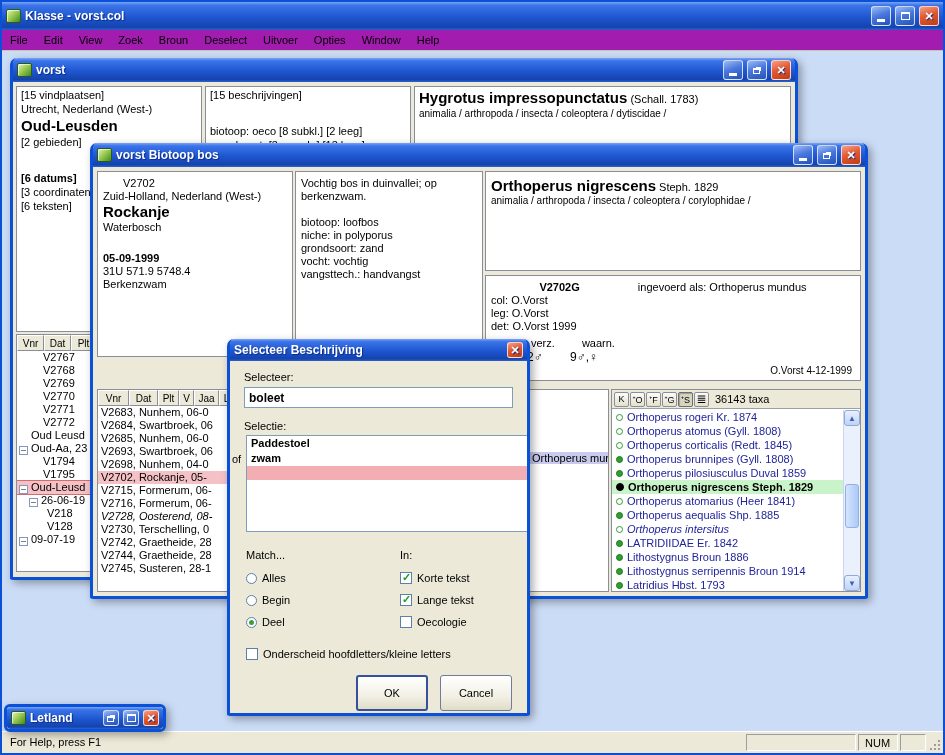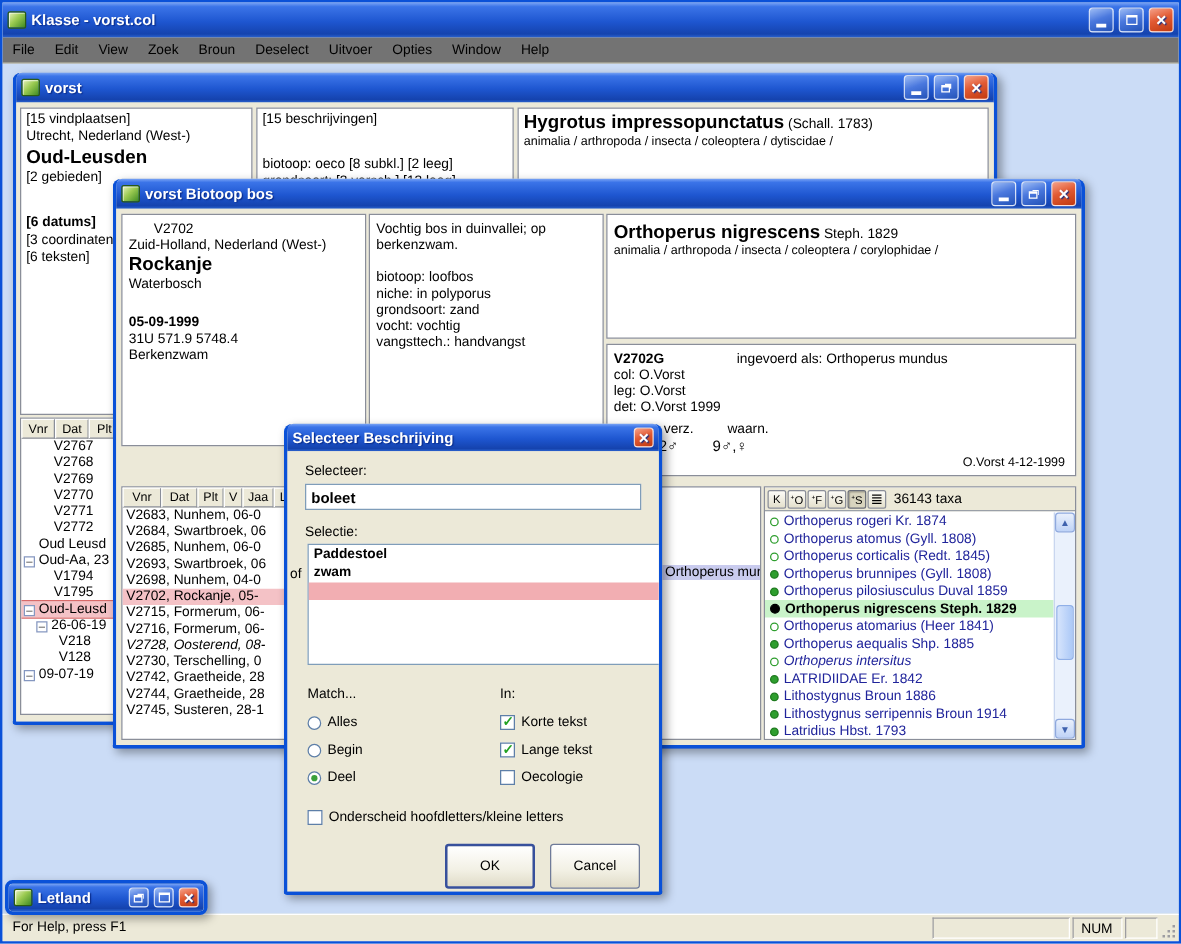--- a/index.html
+++ b/index.html
@@ -31,21 +31,21 @@
 
   .xp-window { position:absolute; border:3px solid #0A51D8; border-top:none;
     border-radius:7px 7px 3px 3px; background:#ECE9D8; box-shadow:3px 3px 8px rgba(0,0,0,.35); }
   .xp-window > .titlebar { height:24px; margin:0 -0px; }
   .winbody { position:relative; width:100%; background:#ECE9D8; overflow:hidden; }
 
   .panel { position:absolute; background:#fff; border:1px solid #8A8E99; overflow:hidden; }
 
   
   #main-titlebar { position:absolute; left:0; top:0; width:100%; height:28px; border-radius:0; }
-  #menubar { position:absolute; left:0; top:28px; width:100%; height:21px; background:#737373;
+  #menubar { position:absolute; left:0; top:28px; width:100%; height:21px; background:#a21caf;
     display:flex; align-items:center; border-bottom:1px solid #C6C3AE; }
   .menu-item { padding:3px 8px; }
   #mdi { position:absolute; left:0; top:49px; right:0; bottom:22px; background:#CBDCF6; }
   #statusbar { position:absolute; left:0; bottom:0; width:100%; height:22px; background:#ECE9D8;
     border-top:1px solid #fff; display:flex; align-items:stretch; font-size:11px; }
   #statusbar .msg { flex:1; padding:4px 8px; }
   .sb-panel { border:1px solid; border-color:#9D9DA1 #FFFFFF #FFFFFF #9D9DA1; margin:2px 1px;
     padding:2px 6px; min-width:40px; }
   .grip { width:16px; position:relative; }
   .grip::before { content:""; position:absolute; right:3px; bottom:3px; width:2px; height:2px;
@@ -285,21 +285,21 @@
         <div class="rec-line">vangsttech.: handvangst</div>
       </div>
 
       <div class="panel" style="left:392px; top:4px; width:376px; height:100px;">
         <div class="rec-line" style="margin-top:4px;"><span class="big-name">Orthoperus nigrescens</span>
           <span>Steph. 1829</span></div>
         <div class="rec-line tax-line">animalia / arthropoda / insecta / coleoptera / corylophidae /</div>
       </div>
 
       <div class="panel" style="left:392px; top:108px; width:376px; height:106px;">
-        <div class="rec-line" style="margin-top:4px;"><span class="b">V2702G</span>
+        <div class="rec-line" style="margin-top:4px;text-align:center;"><span class="b">V2702G</span>
           <span style="margin-left:55px;">ingevoerd als: Orthoperus mundus</span></div>
         <div class="rec-line">col: O.Vorst</div>
         <div class="rec-line">leg: O.Vorst</div>
         <div class="rec-line">det: O.Vorst 1999</div>
         <div class="rec-line" style="margin-top:4px;"><span style="margin-left:40px;">verz.</span>
           <span style="margin-left:24px;">waarn.</span></div>
         <div class="rec-line" style="font-size:12px;"><span style="margin-left:36px;">2♂</span>
           <span style="margin-left:24px;">9♂,♀</span></div>
         <div style="position:absolute; right:8px; bottom:4px; font-size:10px;">O.Vorst 4-12-1999</div>
       </div>

